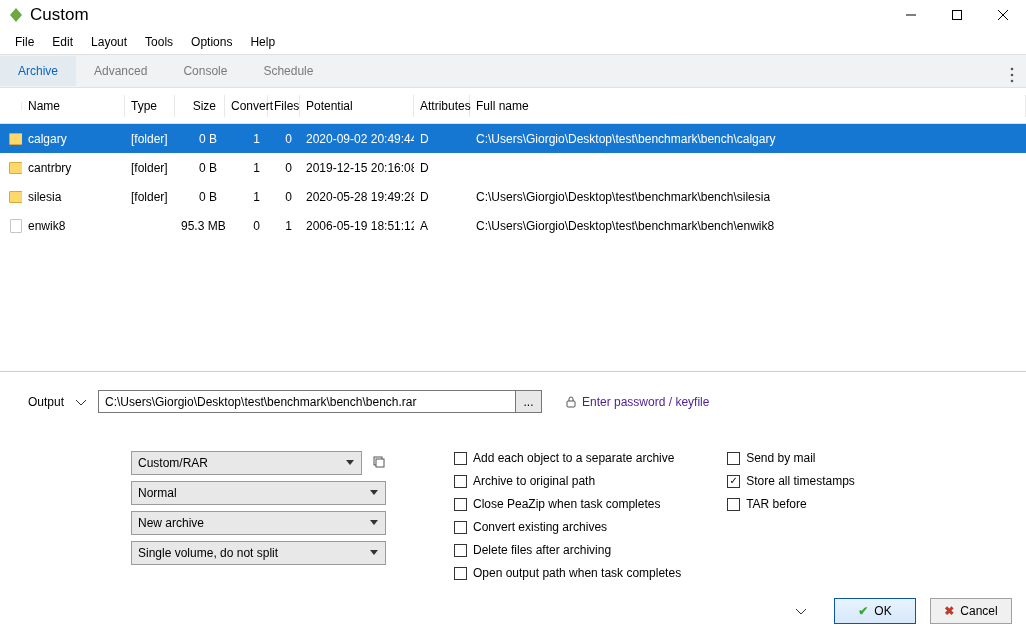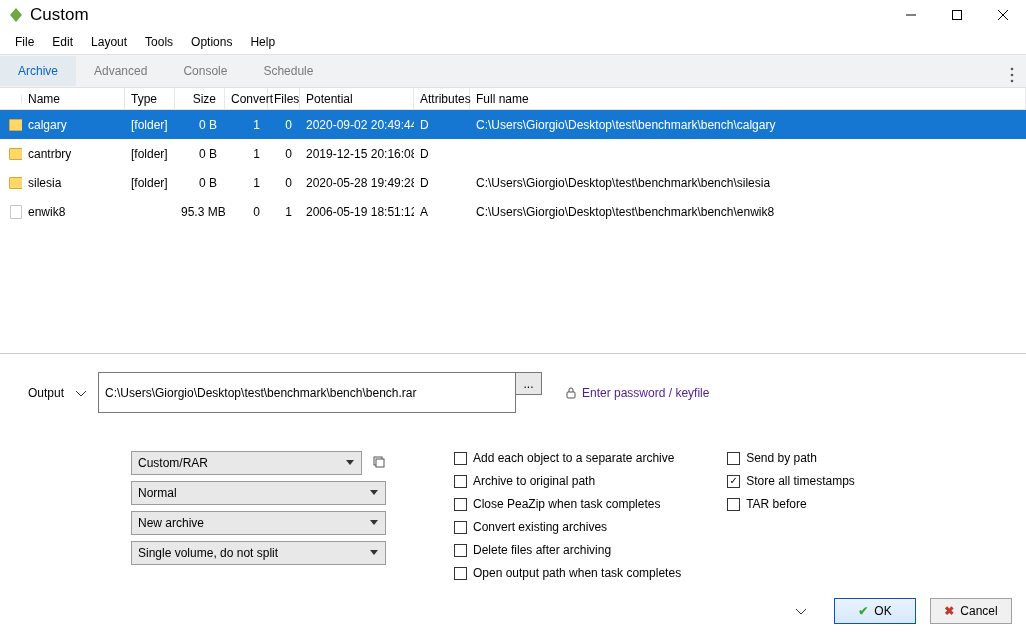--- a/index.html
+++ b/index.html
@@ -17,21 +17,21 @@
 .menubar { height: 24px; display: flex; align-items: center; padding: 0 6px; }
 .menubar .menu-item { padding: 4px 9px; color: #000; cursor: default; }
 
 
 .tabbar { height: 34px; display: flex; align-items: center; background: #f1f2f3; border-top: 1px solid #e1e1e1; border-bottom: 1px solid #e1e1e1; position: relative; }
 .tabbar .tab { padding: 8px 18px; color: #7a7a7a; cursor: default; }
 .tabbar .tab.active { color: #0a64c0; background: #e3ebf1; font-weight: 400; }
 .tabbar .kebab { position: absolute; right: 8px; top: 8px; color: #555; padding: 4px; }
 
 
-.thead { height: 22px; display: flex; align-items: center; border-bottom: 1px solid #e1e1e1; }
+.thead { height: 36px; display: flex; align-items: center; border-bottom: 1px solid #e1e1e1; }
 .thead .th { padding: 4px 6px; color: #000; border-right: 1px solid #e8e8e8; }
 .col-icon   { width: 22px; }
 .col-name   { width: 103px; }
 .col-type   { width: 50px; }
 .col-size   { width: 50px; text-align: right; padding-right: 8px !important; }
 .col-folders{ width: 43px; text-align: right; padding-right: 8px !important; }
 .col-files  { width: 32px; text-align: right; padding-right: 8px !important; }
 .col-mod    { width: 114px; }
 .col-attr   { width: 56px; }
 .col-full   { flex: 1; }
@@ -50,21 +50,21 @@
 
 
 .hborder { border-top: 1px solid #ccc; height: 1px; }
 
 
 .panel { padding: 18px 12px 10px 12px; }
 .row-output { display: flex; align-items: center; }
 .row-output .lbl { width: 48px; text-align: right; margin-left: 4px; color: #000; }
 .row-output .chev { padding: 0 12px; color: #333; }
 .row-output .pathbox { flex: 0 0 444px; display: flex; }
-.row-output input[type=text] { flex: 1; height: 41px; border: 1px solid #777; padding: 10px 6px; background: #fff; }
+.row-output input[type=text] { flex: 1; height: 23px; border: 1px solid #777; padding: 10px 6px; background: #fff; }
 .row-output .browse-btn { width: 26px; height: 23px; border: 1px solid #777; border-left: none; background: #e8e8e8; display: flex; align-items: center; justify-content: center; }
 .row-output .pwlink { margin-left: 24px; color: #4c1d95; display: flex; align-items: center; gap: 6px; }
 .lock-ico { width: 10px; height: 12px; display: inline-block; }
 
 .options-grid { display: flex; margin-top: 38px; }
 .selects-col { width: 255px; margin-left: 119px; display: flex; flex-direction: column; gap: 6px; }
 .sel-wrap { position: relative; }
 .sel-wrap select { width: 100%; height: 24px; border: 1px solid #9b9b9b; background: #e8e8e8; padding: 2px 6px; appearance: none; }
 .sel-wrap::after { content: ""; position: absolute; right: 8px; top: 9px; width: 0; height: 0; border-left: 4px solid transparent; border-right: 4px solid transparent; border-top: 5px solid #333; pointer-events: none; }
 .copy-ico { margin-left: 10px; color: #555; }
@@ -261,21 +261,21 @@
           <span>Delete files after archiving</span>
         </label>
         <label class="chk">
           <span class="box"></span>
           <span>Open output path when task completes</span>
         </label>
       </div>
     <div class="checks-col2" id="checks-right">
         <label class="chk">
           <span class="box"></span>
-          <span>Send by path</span>
+          <span>Send by mail</span>
         </label>
         <label class="chk">
           <span class="box">✓</span>
           <span>Store all timestamps</span>
         </label>
         <label class="chk">
           <span class="box"></span>
           <span>TAR before</span>
         </label>
       </div>

